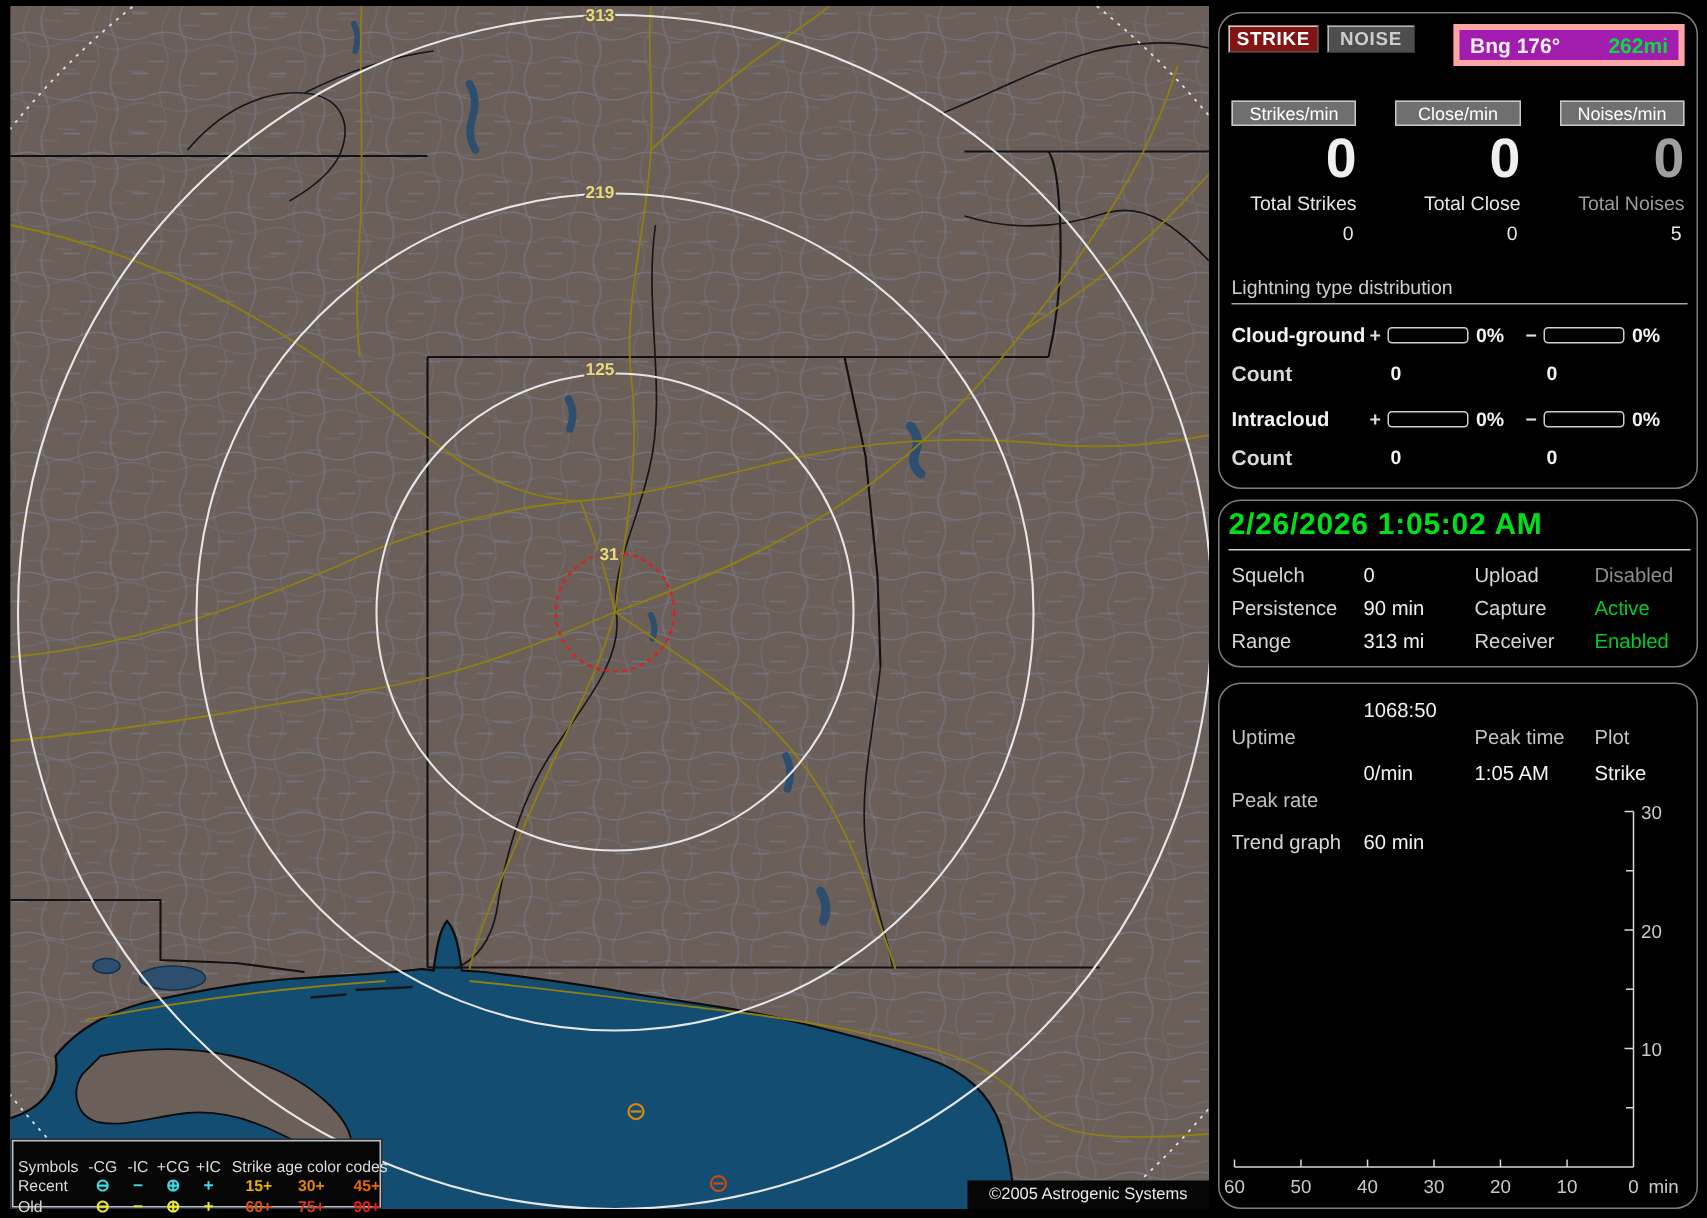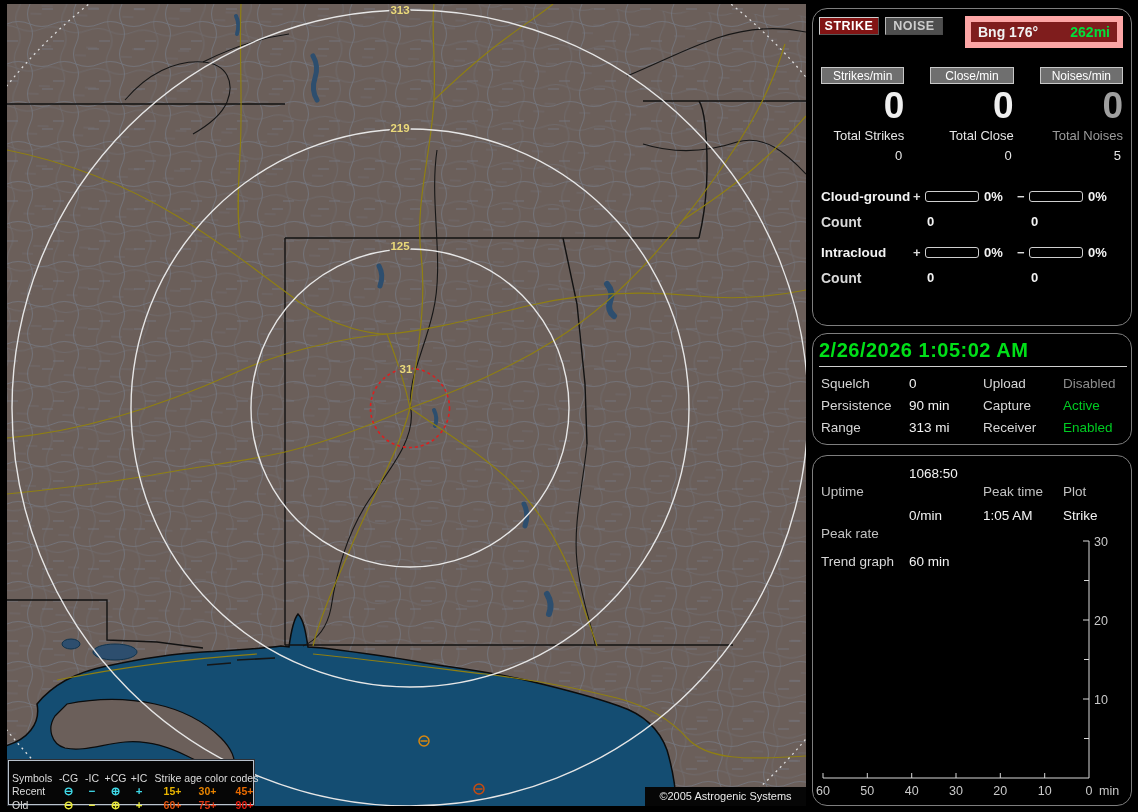--- a/index.html
+++ b/index.html
@@ -36,22 +36,22 @@
   #box-status{top:333px;height:112px;}
   #box-stats{top:455px;height:351px;}
 
   .btnrow{position:relative;height:22px;margin:8px 6px 0 6px;}
   .mode-btn{position:absolute;top:0;height:18px;line-height:17px;text-align:center;
     font-size:12.5px;font-weight:bold;letter-spacing:.5px;cursor:default;box-sizing:border-box;}
   .strike-btn{left:0;width:60px;background:#821414;color:#fff;
     border:1px solid #cfcfcf;border-right-color:#555;border-bottom-color:#555;}
   .noise-btn{left:66px;width:58px;background:#4e4e4e;color:#cdcdcd;
     border:1px solid #b7b7b7;border-right-color:#4a4a4a;border-bottom-color:#4a4a4a;}
-  .bng-box{position:absolute;right:2px;top:-1px;width:132px;height:20px;background:#7f1d1d;
-    border:6px solid #fca5a5;display:flex;justify-content:space-between;align-items:center;
+  .bng-box{position:absolute;right:2px;top:-1px;width:132px;height:20px;background:#a21caf;
+    border:4px solid #fca5a5;display:flex;justify-content:space-between;align-items:center;
     padding:0 7px;box-sizing:content-box;font-size:14px;font-weight:bold;}
   .bng-label{color:#f2f2f2;}
   .bng-dist{color:#00e03a;}
 
   .counters{display:flex;gap:26px;padding:0 8px;margin-top:28px;}
   .counter{width:84px;}
   .cbtn{height:17px;line-height:16px;text-align:center;font-size:12px;color:#fff;
     background:#6f6f6f;border:1px solid #c8c8c8;box-sizing:border-box;}
   .bigzero{font-size:37px;font-weight:bold;color:#efefef;text-align:right;line-height:42px;
     margin-top:1px;}
@@ -246,20 +246,21 @@
     </div>
     <div class="counter">
       <div class="cbtn">Noises/min</div>
       <div class="bigzero dim">0</div>
       <div class="tlabel dim">Total Noises</div>
       <div class="tvalue">5</div>
     </div>
   </div>
 
   <div class="dist">
+    <div class="dist-title">Lightning type distribution</div>
     <div class="dist-grid">
       <div class="d-label">Cloud-ground</div>
       <div class="d-sign">+</div>
       <div>
           <span class="d-bar"></span>
         </div>
       <div class="d-pct">0%</div>
       <div class="d-sign">−</div>
       <div>
           <span class="d-bar"></span>

